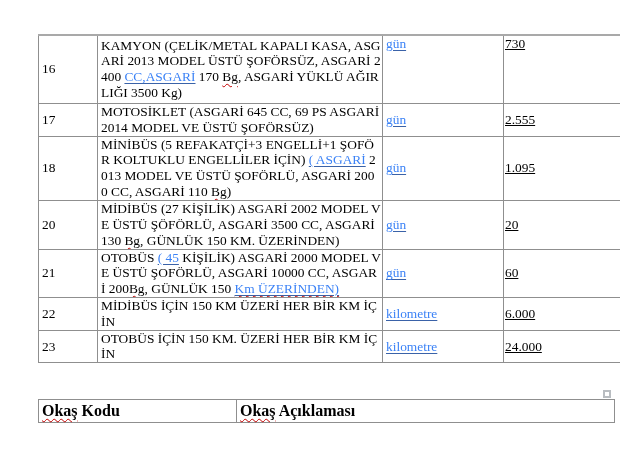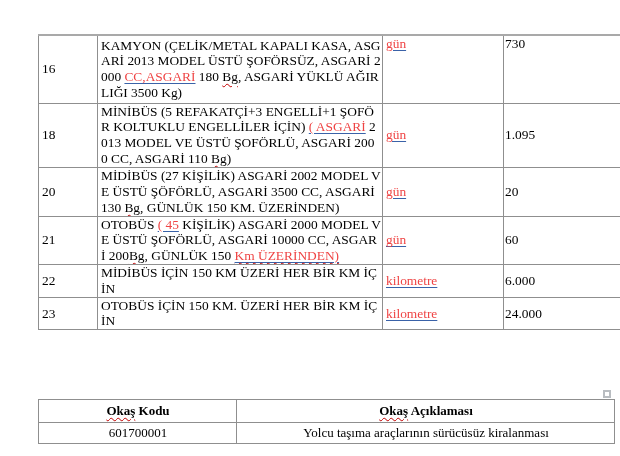--- a/index.html
+++ b/index.html
@@ -16,69 +16,75 @@
   }
   .main-table td{
     border:1px solid #8f8f8f;
     font-size:13.4px;line-height:15.8px;
     vertical-align:middle;padding:0 1px 0 3px;
     overflow:hidden;
   }
   .main-table td.no{width:54px;}
   .main-table td.desc{width:280px;word-break:break-all;}
   .main-table td.unit{width:116px;}
-  .main-table td.value{width:114px;padding-left:1px;}
+  .main-table td.value{width:114px;padding-left:1px;text-decoration:underline;}
   .main-table td.vtop{vertical-align:top;}
   
   .ins{
-    color:#ef4444;
+    color:#3b82f6;
     text-decoration:underline;
     text-decoration-color:#3a62a8;
     text-underline-offset:2px;
   }
   
   .sp{
     text-decoration:underline;
     text-decoration-style:wavy;
     text-decoration-color:#c00000;
     text-decoration-thickness:1px;
     text-underline-offset:2px;
   }
   .ins .sp{ text-decoration-color:#c00000; }
   
   .okas-table{
     position:absolute;left:38px;top:399px;width:564px;
     border-collapse:collapse;table-layout:fixed;
   }
   .okas-table td{
     border:1px solid #8f8f8f;
-    font-size:13px;line-height:15.8px;
-    padding:2px 2px 2px 3px;vertical-align:middle;text-align:center;
+    font-size:16px;line-height:15.8px;
+    padding:2px 2px 2px 3px;vertical-align:middle;
   }
   .okas-table td.c1{width:192px;}
   .okas-table td.c2{width:372px;}
   .okas-table .hdr{font-weight:bold;}
   .okas-table tr.hrow td{height:18px;}
   .okas-table tr.drow td{height:16px;}
   
   .resize-handle{
     position:absolute;left:603px;top:390px;width:8px;height:8px;
     border:2px solid #b9bdc1;background:#ffffff;box-sizing:border-box;
   }
 </style>
 </head>
 <body>
 
 <table class="main-table">
   <tbody id="main-rows">
       <tr style="height: 68px;">
         <td class="no">16</td>
-        <td class="desc"><span>KAMYON (ÇELİK/METAL KAPALI KASA, ASGARİ 2013 MODEL ÜSTÜ ŞOFÖRSÜZ, ASGARİ 2000 </span><span class="ins">CC,ASGARİ</span><span> 180 </span><span class="sp">Bg</span><span>, ASGARİ YÜKLÜ AĞIRLIĞI 3500 Kg)</span></td>
+        <td class="desc"><span>KAMYON (ÇELİK/METAL KAPALI KASA, ASGARİ 2013 MODEL ÜSTÜ ŞOFÖRSÜZ, ASGARİ 2400 </span><span class="ins">CC,ASGARİ</span><span> 170 </span><span class="sp">Bg</span><span>, ASGARİ YÜKLÜ AĞIRLIĞI 3500 Kg)</span></td>
         <td class="unit vtop"><span class="ins">gün</span></td>
         <td class="value vtop">730</td>
+      </tr>
+      <tr style="height: 33px;">
+        <td class="no">17</td>
+        <td class="desc"><span>MOTOSİKLET (ASGARİ 645 CC, 69 PS ASGARİ 2014 MODEL VE ÜSTÜ ŞOFÖRSÜZ)</span></td>
+        <td class="unit"><span class="ins">gün</span></td>
+        <td class="value">2.555</td>
       </tr>
       <tr style="height: 63px;">
         <td class="no">18</td>
         <td class="desc"><span>MİNİBÜS (5 REFAKATÇİ+3 ENGELLİ+1 ŞOFÖR KOLTUKLU ENGELLİLER İÇİN) </span><span class="ins">( ASGARİ</span><span> 2013 MODEL VE ÜSTÜ ŞOFÖRLÜ, ASGARİ 2000 CC, ASGARİ 110 </span><span class="sp">Bg</span><span>)</span></td>
         <td class="unit"><span class="ins">gün</span></td>
         <td class="value">1.095</td>
       </tr>
       <tr style="height: 49px;">
         <td class="no">20</td>
         <td class="desc"><span>MİDİBÜS (27 KİŞİLİK) ASGARİ 2002 MODEL VE ÜSTÜ ŞÖFÖRLÜ, ASGARİ 3500 CC, ASGARİ 130 </span><span class="sp">Bg</span><span>, GÜNLÜK 150 KM. ÜZERİNDEN)</span></td>
@@ -105,20 +111,16 @@
       </tr>
     </tbody>
 </table>
 
 <table class="okas-table">
   <tbody>
     <tr class="hrow">
       <td class="c1 hdr"><span class="sp">Okaş</span><span> Kodu</span></td>
       <td class="c2 hdr"><span class="sp">Okaş</span><span> Açıklaması</span></td>
     </tr>
-    <tr class="drow">
-      <td class="c1">601700001</td>
-      <td class="c2">Yolcu taşıma araçlarının sürücüsüz kiralanması</td>
-    </tr>
   </tbody>
 </table>
 
 <div class="resize-handle"></div>
 
 </body></html>

